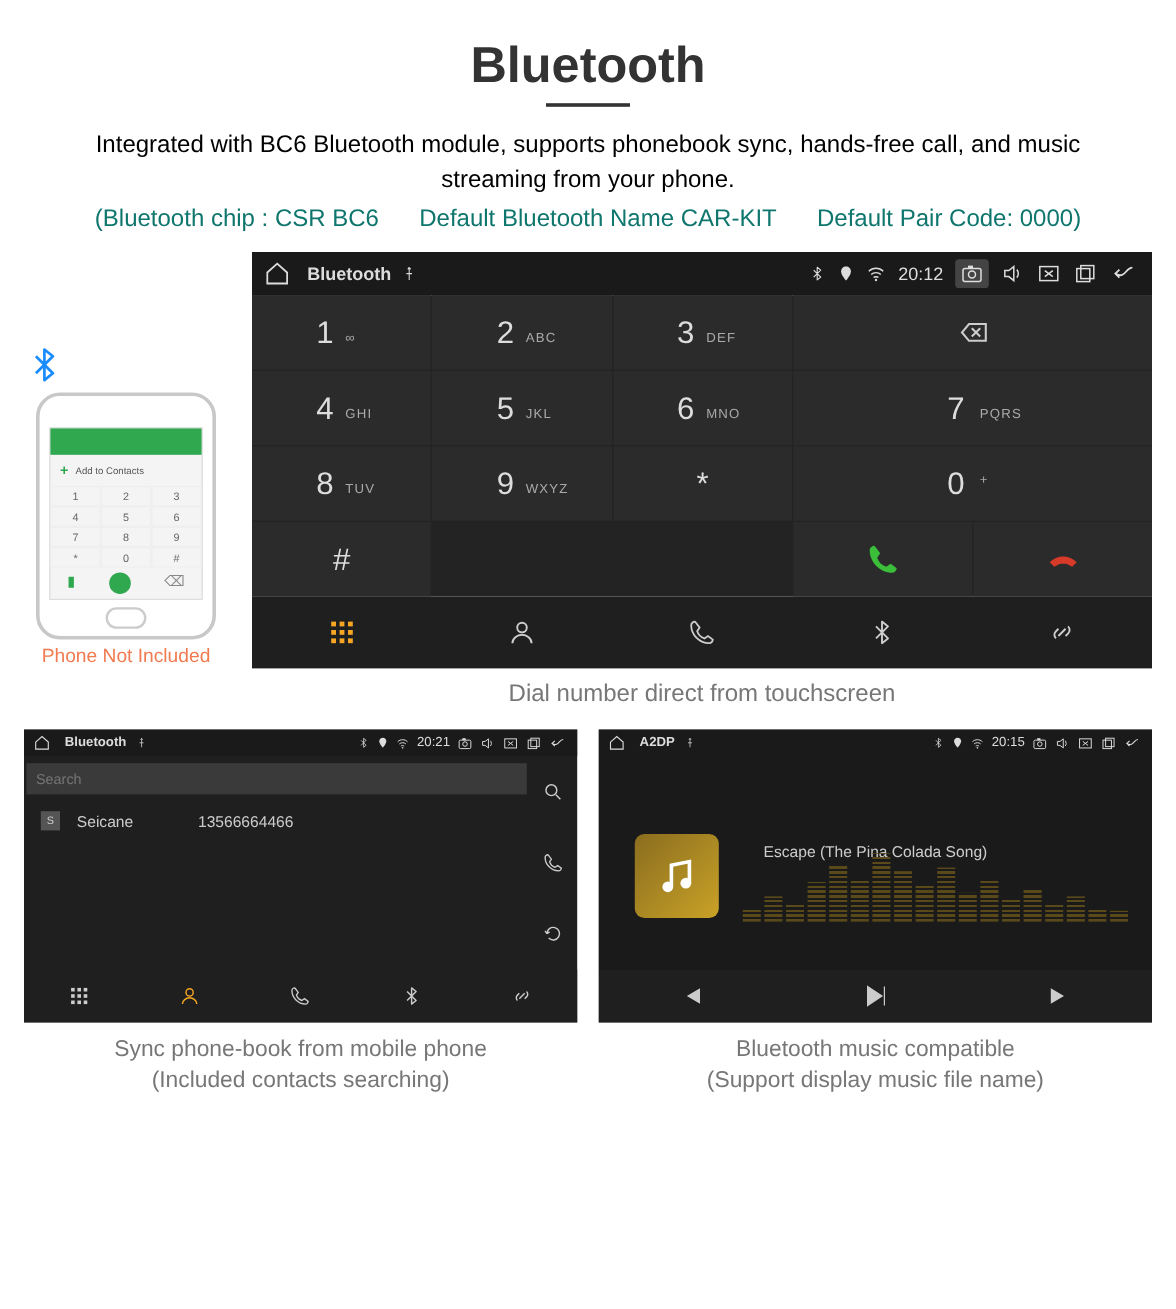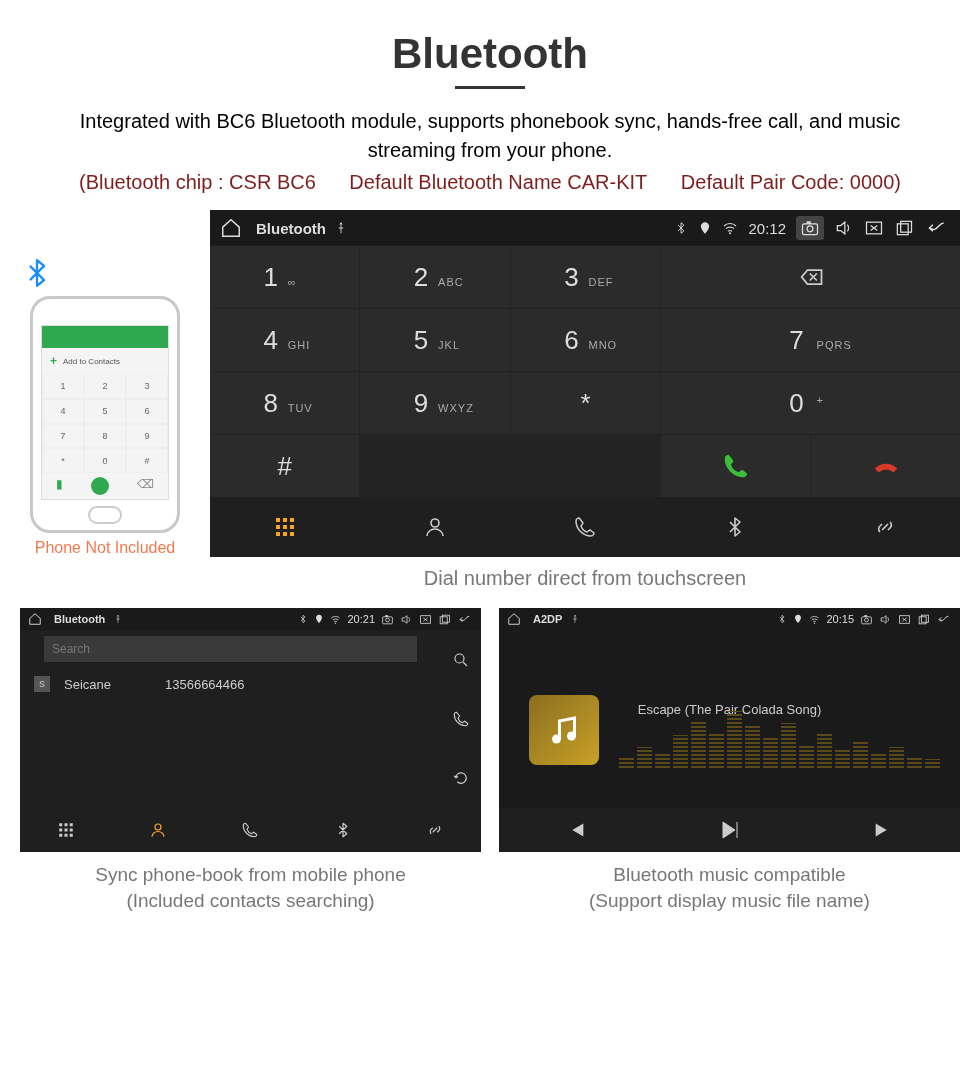--- a/index.html
+++ b/index.html
@@ -27,21 +27,21 @@
     text-align: center;
     font-size: 20px;
     color: #000000;
     line-height: 1.45;
     max-width: 900px;
     margin: 0 auto 6px;
   }
   .specs {
     text-align: center;
     font-size: 20px;
-    color: #7f1d1d;
+    color: #0f766e;
     margin-bottom: 16px;
   }
   .specs span { margin: 0 14px; }
 
   
   .row1 { display: flex; align-items: flex-end; gap: 20px; margin-bottom: 8px; }
   .phone-col { width: 170px; text-align: center; }
   .phone-note { font-size: 16px; color: #f27a50; margin-top: 6px; }
   .headunit { flex: 1; }
   .caption { text-align: center; font-size: 20px; color: #777; margin: 10px 0 18px; }
@@ -106,39 +106,39 @@
     margin: 0 auto;
     border: 3px solid #c8c8c8;
     border-radius: 20px;
     background: #fff;
     padding: 26px 8px 30px;
     position: relative;
   }
   .phone .screen {
     background: #f4f4f4;
     border: 1px solid #ddd;
-    height: 175px;
+    height: 144px;
     display:flex;
     flex-direction:column;
   }
   .phone .topbar { background:#2fa84f; height:22px; }
   .phone .addc { font-size:8px; padding:6px 8px; color:#555; display:flex; align-items:center; gap:6px;}
   .phone .addc::before { content:"+"; color:#2fa84f; font-size:12px; font-weight:bold;}
   .phone .pad { flex:1; display:grid; grid-template-columns:repeat(3,1fr); grid-template-rows:repeat(4,1fr); font-size:9px; color:#666; }
   .phone .pad div { display:flex; align-items:center; justify-content:center; border:0.5px solid #eee;}
   .phone .callbtns { display:flex; justify-content:space-around; padding:4px 0;}
   .phone .circ { width:18px; height:18px; border-radius:50%; background:#2fa84f; }
   .phone .homebtn { width:34px; height:18px; border:2px solid #ccc; border-radius:9px; position:absolute; bottom:6px; left:50%; transform:translateX(-50%);}
   .bt-waves { text-align:center; margin-bottom:6px; color:#1a8cff; font-size:20px;}
 
   
   .row2 { display:flex; gap:18px; }
   .panel { flex:1; }
   .darkbox { background:#1f1f1f; color:#ccc; }
-  .searchrow { display:flex; align-items:center; padding:6px 24px; gap:8px;}
+  .searchrow { display:flex; align-items:center; padding:6px 2px; gap:8px;}
   .searchrow input { flex:1; background:#3a3a3a; border:none; color:#888; padding:6px 8px; font-size:12px;}
   .contactrow { display:flex; align-items:center; padding:8px 14px; font-size:13px; gap:14px;}
   .contactrow .badge { background:#555; width:16px; height:16px; font-size:9px; display:flex;align-items:center;justify-content:center;}
   .sideicons { width:40px; display:flex; flex-direction:column; align-items:center; justify-content:space-around;}
   .content-pb { display:flex; height:178px;}
   .content-pb .list { flex:1; }
   .music-body { height:178px; display:flex; flex-direction:column; align-items:center; justify-content:center; background:#1a1a1a; position:relative;}
   .music-title { font-size:13px; color:#ccc; margin-bottom:20px;}
   .music-art { width:70px; height:70px; border-radius:8px; background:linear-gradient(135deg,#8a6d1f,#c9a227); display:flex; align-items:center; justify-content:center; position:absolute; left:30px; top:65px;}
   .eq { display:flex; align-items:flex-end; gap:3px; height:60px; position:absolute; left:120px; right:20px; bottom:40px;}
@@ -584,21 +584,21 @@
             </svg>
           <svg width="13" height="13" viewBox="0 0 24 24">
               <use href="#i-recent"></use>
             </svg>
           <svg width="16" height="13" viewBox="0 0 24 24">
               <use href="#i-back"></use>
             </svg>
         </span>
       </div>
       <div class="music-body">
-        <div class="music-title">Escape (The Pair Colada Song)</div>
+        <div class="music-title">Escape (The Pina Colada Song)</div>
         <div class="music-art">
           <svg width="36" height="36" viewBox="0 0 24 24" style="color:#fff">
               <use href="#i-note"></use>
             </svg>
         </div>
         <div class="eq">
           <span style="height:20%"></span>
             <span style="height:35%"></span>
             <span style="height:25%"></span>
           <span style="height:55%"></span>

